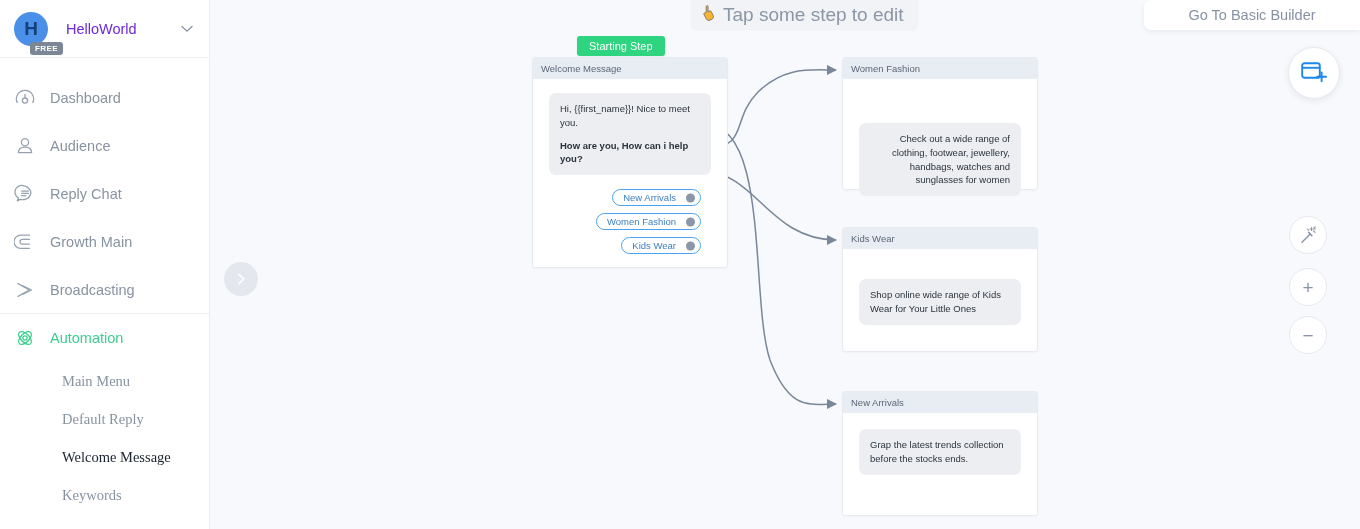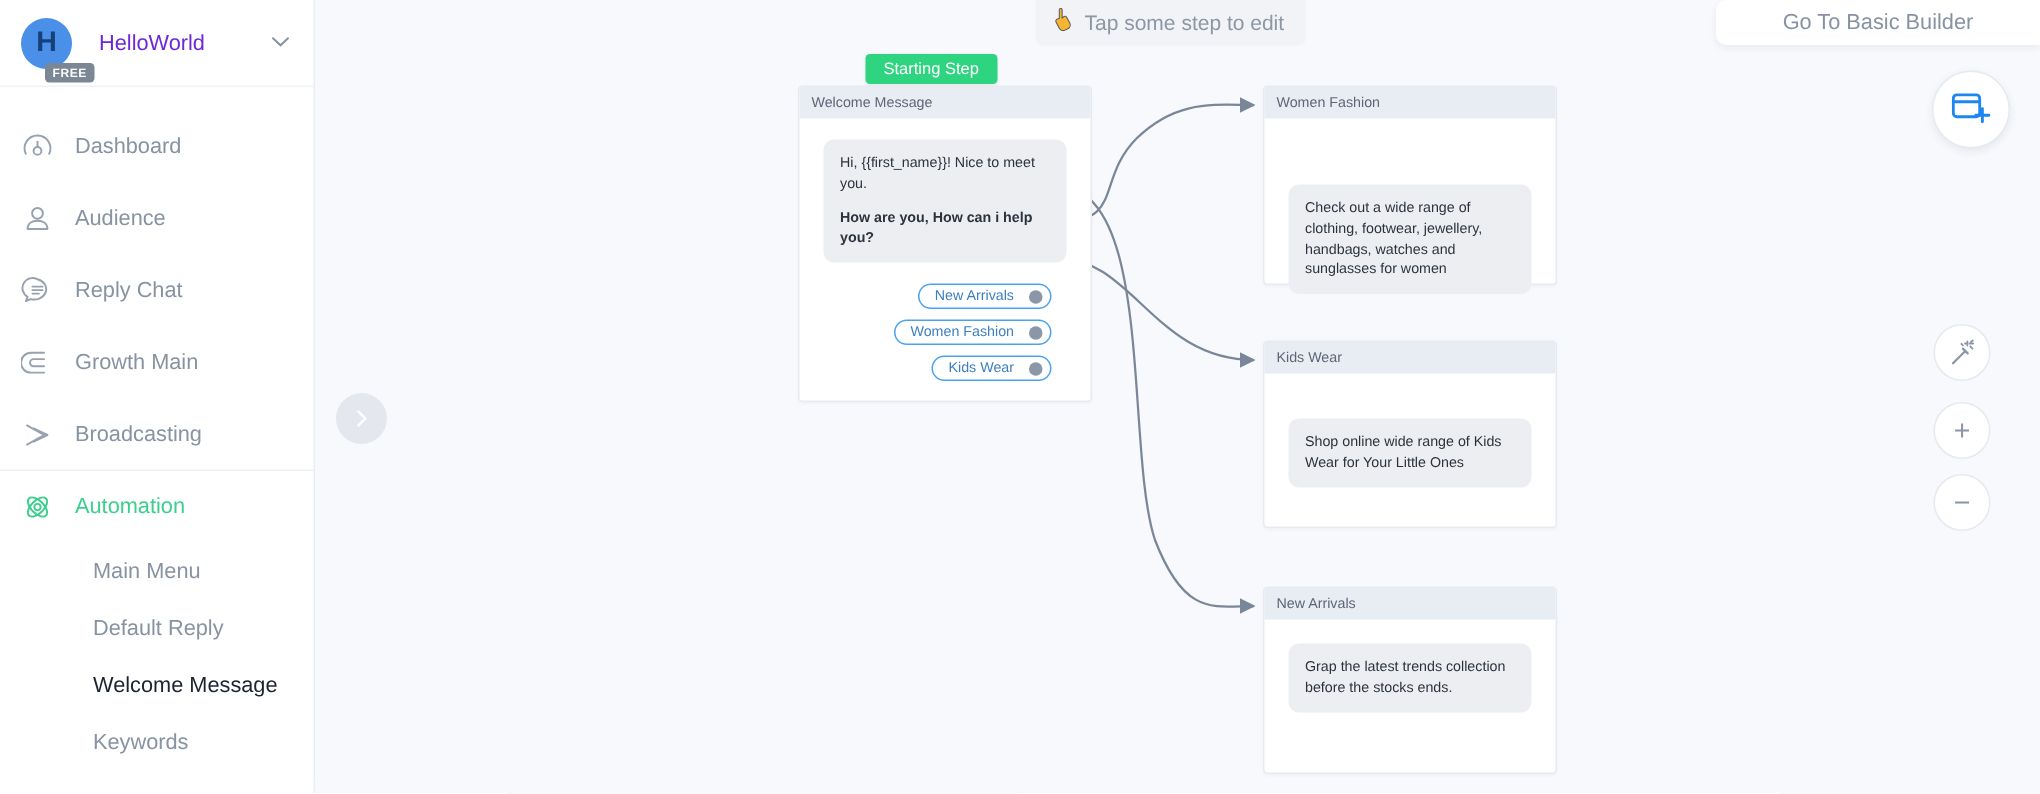--- a/index.html
+++ b/index.html
@@ -57,20 +57,21 @@
   .nav-item.active { color: #3ccf8e; }
   .nav-section {
     background: #ffffff;
     box-shadow: 0 -1px 0 #eceff3;
     padding-bottom: 6px;
   }
   .sub-item {
     height: 38px; display: flex; align-items: center;
     padding-left: 62px; font-size: 14.5px; color: #8893a2;
     cursor: pointer;
+    font-family: Liberation Serif, serif;
   }
   .sub-item.current { color: #1b2330; }
 
   
   #canvas {
     position: absolute; left: 210px; top: 0;
     width: 1150px; height: 529px;
     background: #f7f9fc;
     overflow: hidden;
   }
@@ -83,21 +84,21 @@
     justify-content: center; cursor: pointer;
   }
   .collapse-btn svg { display: block; }
 
   
   .hint-pill {
     position: absolute; left: 481px; top: 0;
     height: 29px; padding: 0 14px 0 10px;
     background: #f1f3f7; border-radius: 0 0 5px 5px;
     display: flex; align-items: center; gap: 7px;
-    color: #8c96a4; font-size: 14px;
+    color: #8c96a4; font-size: 19px;
     box-shadow: 0 1px 2px rgba(40,60,90,.05);
   }
 
   
   .builder-panel {
     position: absolute; right: 0; top: 0;
     width: 216px; height: 30px;
     background: #ffffff;
     border-radius: 7px 0 0 7px;
     box-shadow: 0 2px 5px rgba(40,60,90,.07);
@@ -354,21 +355,21 @@
           <span class="qr">
             <span>Kids Wear</span>
             <span class="dot"></span>
           </span>
         </div>
       </div>
     </div>
 
     <div class="node" style="left:632px;top:57px;width:196px;height:133px;">
       <div class="node-head">Women Fashion</div>
-      <div class="node-body" style="padding-top:44px;">
+      <div class="node-body" style="padding-top:44px;text-align:right;">
         <div class="bubble">
           <p>Check out a wide range of clothing, footwear, jewellery, handbags, watches and sunglasses for women</p>
         </div>
       </div>
     </div>
 
     <div class="node" style="left:632px;top:227px;width:196px;height:125px;">
       <div class="node-head">Kids Wear</div>
       <div class="node-body" style="padding-top:30px;">
         <div class="bubble">

